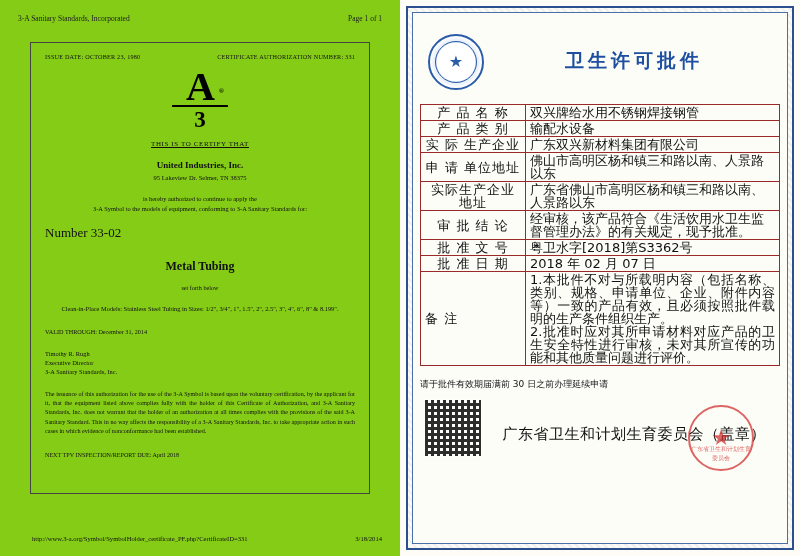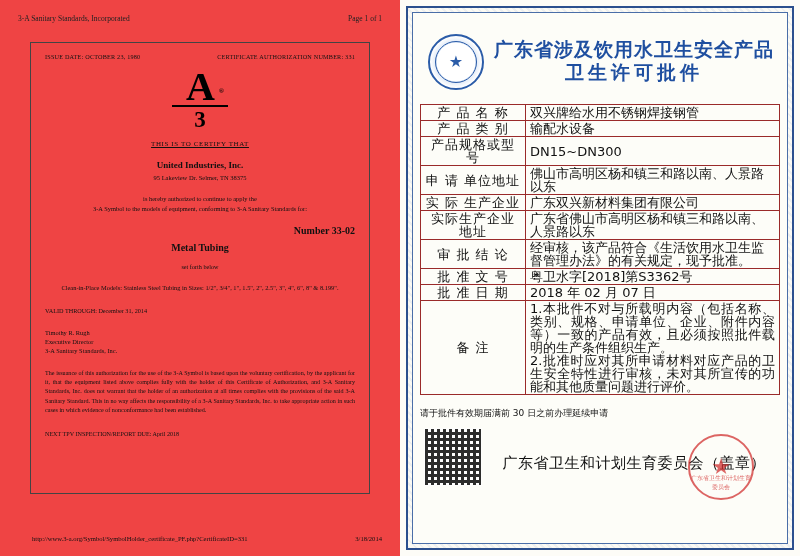--- a/index.html
+++ b/index.html
@@ -18,21 +18,21 @@
     position: absolute;
     top: 0;
     width: 400px;
     height: 556px;
     box-sizing: border-box;
   }
 
   
   #left-page {
     left: 0;
-    background: #ef4444;
+    background: #84cc16;
     padding: 12px 14px;
   }
   .l-header {
     display: flex;
     justify-content: space-between;
     font-size: 7.5px;
     color: #222;
     padding: 2px 4px 0 4px;
   }
   .l-frame {
@@ -112,31 +112,31 @@
     margin-top: 14px;
     color: #111;
   }
   .auth-line2 {
     text-align: center;
     font-size: 6.4px;
     margin-top: 3px;
     color: #111;
   }
   .number {
-    text-align: right;
-    font-size: 10px;
-    font-weight: bold;
+    text-align: left;
+    font-size: 13px;
+    font-weight: normal;
     margin-top: 13px;
     color: #111;
   }
   .number2 {
     text-align: center;
-    font-size: 10px;
-    font-weight: bold;
-    margin-top: 6px;
+    font-size: 12px;
+    font-weight: bold;
+    margin-top: 18px;
     color: #111;
   }
   .setforth {
     text-align: center;
     font-size: 6.2px;
     margin-top: 10px;
     color: #111;
   }
   .models {
     text-align: center;
@@ -284,21 +284,21 @@
   td.r-label {
     width: 96px;
     text-align: center;
     letter-spacing: 1px;
     color: #111;
   }
   td.r-value {
     padding-left: 8px;
   }
   td.r-remark-label {
-    text-align: center;
+    text-align: left;
     letter-spacing: 1px;
   }
   td.r-remark {
     font-size: 8px;
     line-height: 12px;
     padding: 4px 6px;
     text-align: justify;
   }
   .r-note {
     text-align: left;
@@ -416,46 +416,41 @@
 <div class="page" id="right-page">
   <div class="r-border-outer"></div>
   <div class="r-border-inner"></div>
 
   <div class="r-content">
     <div class="r-title-row">
       <div class="emblem">
         <span class="emblem-star">★</span>
       </div>
       <div class="r-titles">
-        <div class="r-title1">广东省涉及饮用水卫生安全产品</div>
         <div class="r-title2">卫生许可批件</div>
       </div>
     </div>
 
     <table class="r-table">
       <tbody>
         <tr>
           <td class="r-label">产 品 名 称</td>
           <td class="r-value">双兴牌给水用不锈钢焊接钢管</td>
         </tr>
         <tr>
           <td class="r-label">产 品 类 别</td>
           <td class="r-value">输配水设备</td>
         </tr>
         <tr>
-          <td class="r-label">产品规格或型号</td>
-          <td class="r-value">DN15~DN300</td>
+          <td class="r-label">实 际 生产企业</td>
+          <td class="r-value">广东双兴新材料集团有限公司</td>
         </tr>
         <tr>
           <td class="r-label">申 请 单位地址</td>
           <td class="r-value">佛山市高明区杨和镇三和路以南、人景路以东</td>
-        </tr>
-        <tr>
-          <td class="r-label">实 际 生产企业</td>
-          <td class="r-value">广东双兴新材料集团有限公司</td>
         </tr>
         <tr>
           <td class="r-label">实际生产企业地址</td>
           <td class="r-value">广东省佛山市高明区杨和镇三和路以南、人景路以东</td>
         </tr>
         <tr>
           <td class="r-label">审 批 结 论</td>
           <td class="r-value">经审核，该产品符合《生活饮用水卫生监督管理办法》的有关规定，现予批准。</td>
         </tr>
         <tr>

